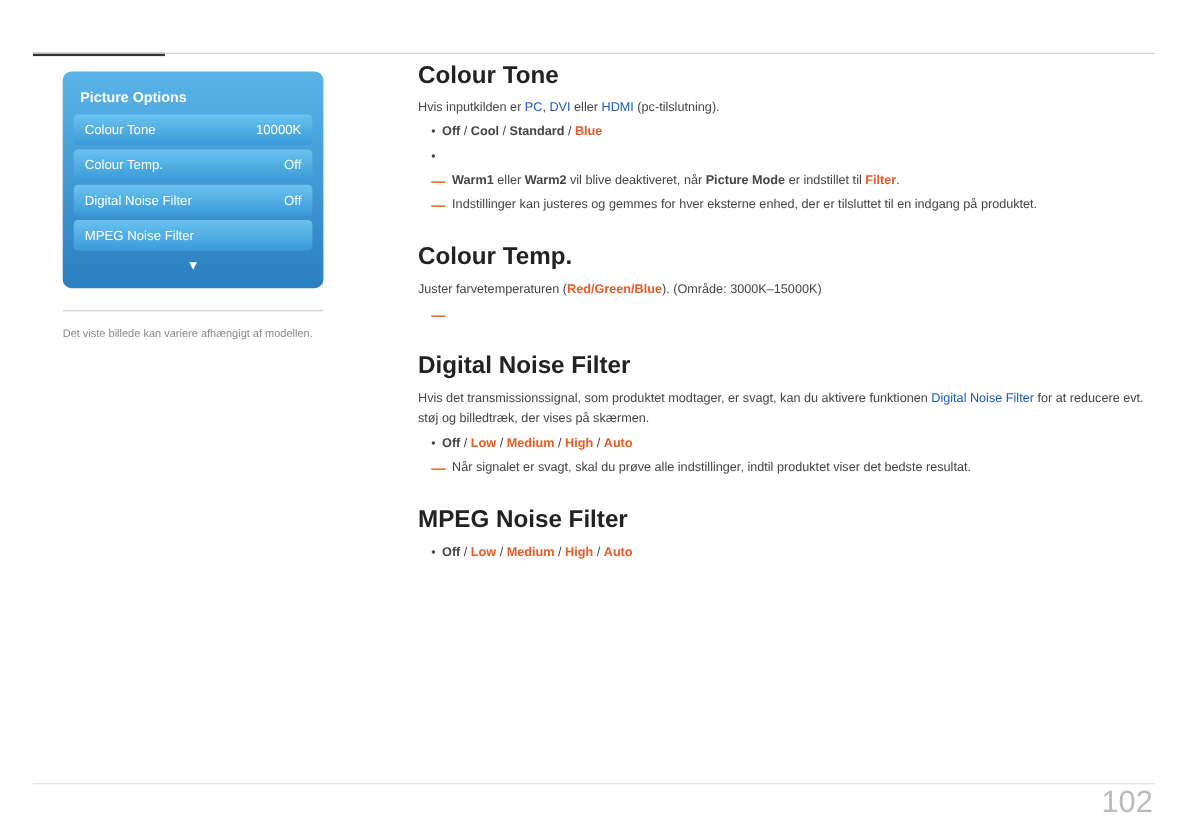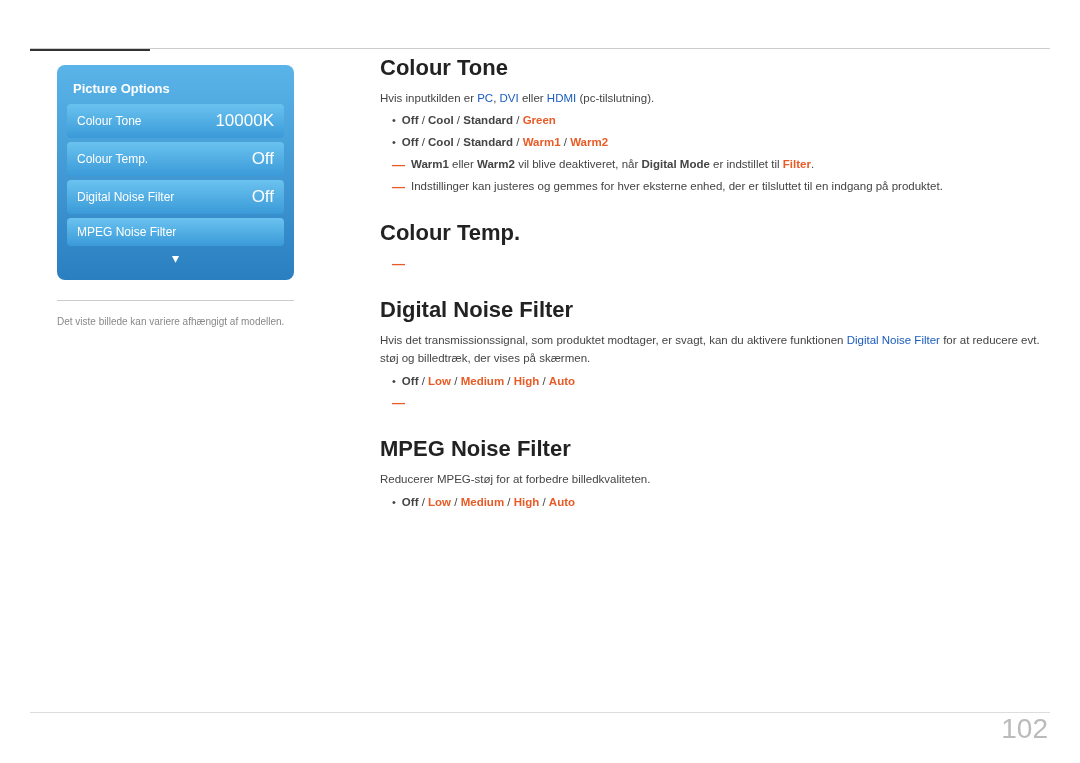--- a/index.html
+++ b/index.html
@@ -61,21 +61,21 @@
       align-items: center;
       color: #fff;
       font-size: 12px;
     }
     .menu-item-label {
       color: #fff;
       font-size: 12px;
     }
     .menu-item-value {
       color: #fff;
-      font-size: 17px;
+      font-size: 12px;
     }
     .arrow-down {
       text-align: center;
       color: #fff;
       font-size: 14px;
       margin-top: 2px;
     }
 
     .caption-line {
       border-top: 1px solid #ccc;
@@ -209,71 +209,71 @@
 <div class="right-content">
 
   <div class="section">
     <div class="section-title">Colour Tone</div>
     <div class="body-text">
       Hvis inputkilden er <span class="blue">PC</span>, <span class="blue">DVI</span> eller <span class="blue">HDMI</span> (pc-tilslutning).
     </div>
     <div class="bullet-item">
       <span class="bullet-dot">•</span>
       <span>
-        <span class="bold">Off</span> / <span class="bold">Cool</span> / <span class="bold">Standard</span> / <span class="orange">Green</span>
-      </span>
-    </div>
-    <div class="bullet-item">
-      <span class="bullet-dot">•</span>
-      <span>
-        <span class="bold">Off</span> / <span class="bold">Cool</span> / <span class="bold">Standard</span> / <span class="orange">Warm1</span> / <span class="orange">Warm2</span>
-      </span>
-    </div>
-    <div class="dash-item">
-      <span class="dash-mark">—</span>
-      <span>
-        <span class="bold">Warm1</span> eller <span class="bold">Warm2</span> vil blive deaktiveret, når <span class="bold">Digital Mode</span> er indstillet til <span class="orange">Filter</span>.
+        <span class="bold">Off</span> / <span class="bold">Cool</span> / <span class="bold">Standard</span> / <span class="orange">Blue</span>
+      </span>
+    </div>
+    <div class="bullet-item">
+      <span class="bullet-dot">•</span>
+    </div>
+    <div class="dash-item">
+      <span class="dash-mark">—</span>
+      <span>
+        <span class="bold">Warm1</span> eller <span class="bold">Warm2</span> vil blive deaktiveret, når <span class="bold">Picture Mode</span> er indstillet til <span class="orange">Filter</span>.
       </span>
     </div>
     <div class="dash-item">
       <span class="dash-mark">—</span>
       <span>
         Indstillinger kan justeres og gemmes for hver eksterne enhed, der er tilsluttet til en indgang på produktet.
       </span>
     </div>
   </div>
 
   <div class="section">
     <div class="section-title">Colour Temp.</div>
+    <div class="body-text">
+      Juster farvetemperaturen (<span class="orange">Red/Green/Blue</span>). (Område: 3000K–15000K)
+    </div>
     <div class="dash-item">
       <span class="dash-mark">—</span>
     </div>
   </div>
 
   <div class="section">
     <div class="section-title">Digital Noise Filter</div>
     <div class="body-text">
       Hvis det transmissionssignal, som produktet modtager, er svagt, kan du aktivere funktionen <span class="blue">Digital Noise Filter</span> for at reducere evt. støj og billedtræk, der vises på skærmen.
     </div>
     <div class="bullet-item">
       <span class="bullet-dot">•</span>
       <span>
         <span class="bold">Off</span> / <span class="orange">Low</span> / <span class="orange">Medium</span> / <span class="orange">High</span> / <span class="orange">Auto</span>
       </span>
     </div>
     <div class="dash-item">
       <span class="dash-mark">—</span>
+      <span>
+        Når signalet er svagt, skal du prøve alle indstillinger, indtil produktet viser det bedste resultat.
+      </span>
     </div>
   </div>
 
   <div class="section">
     <div class="section-title">MPEG Noise Filter</div>
-    <div class="body-text">
-      Reducerer MPEG-støj for at forbedre billedkvaliteten.
-    </div>
     <div class="bullet-item">
       <span class="bullet-dot">•</span>
       <span>
         <span class="bold">Off</span> / <span class="orange">Low</span> / <span class="orange">Medium</span> / <span class="orange">High</span> / <span class="orange">Auto</span>
       </span>
     </div>
   </div>
 
 </div>
 

